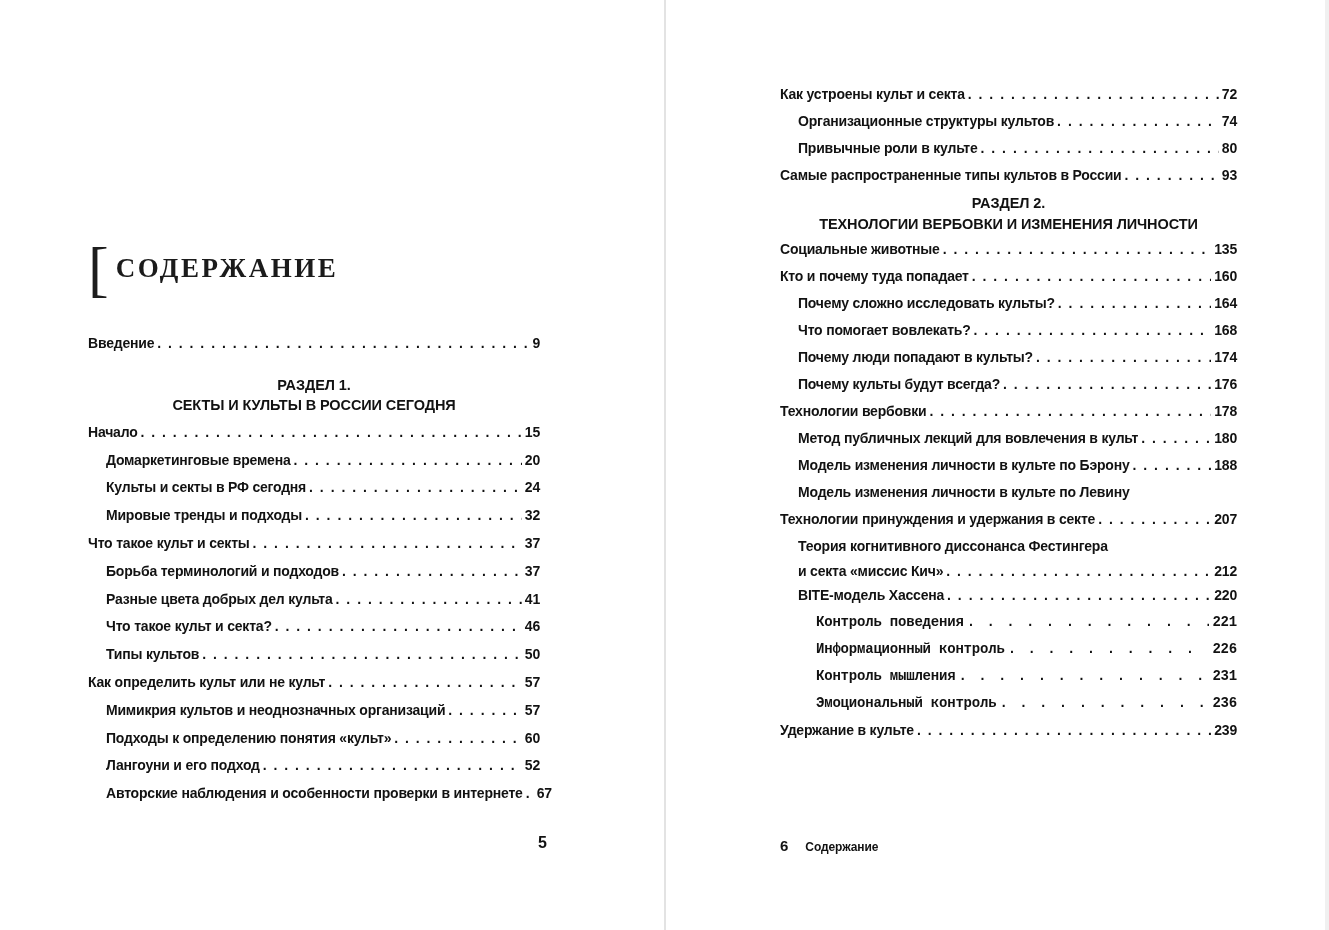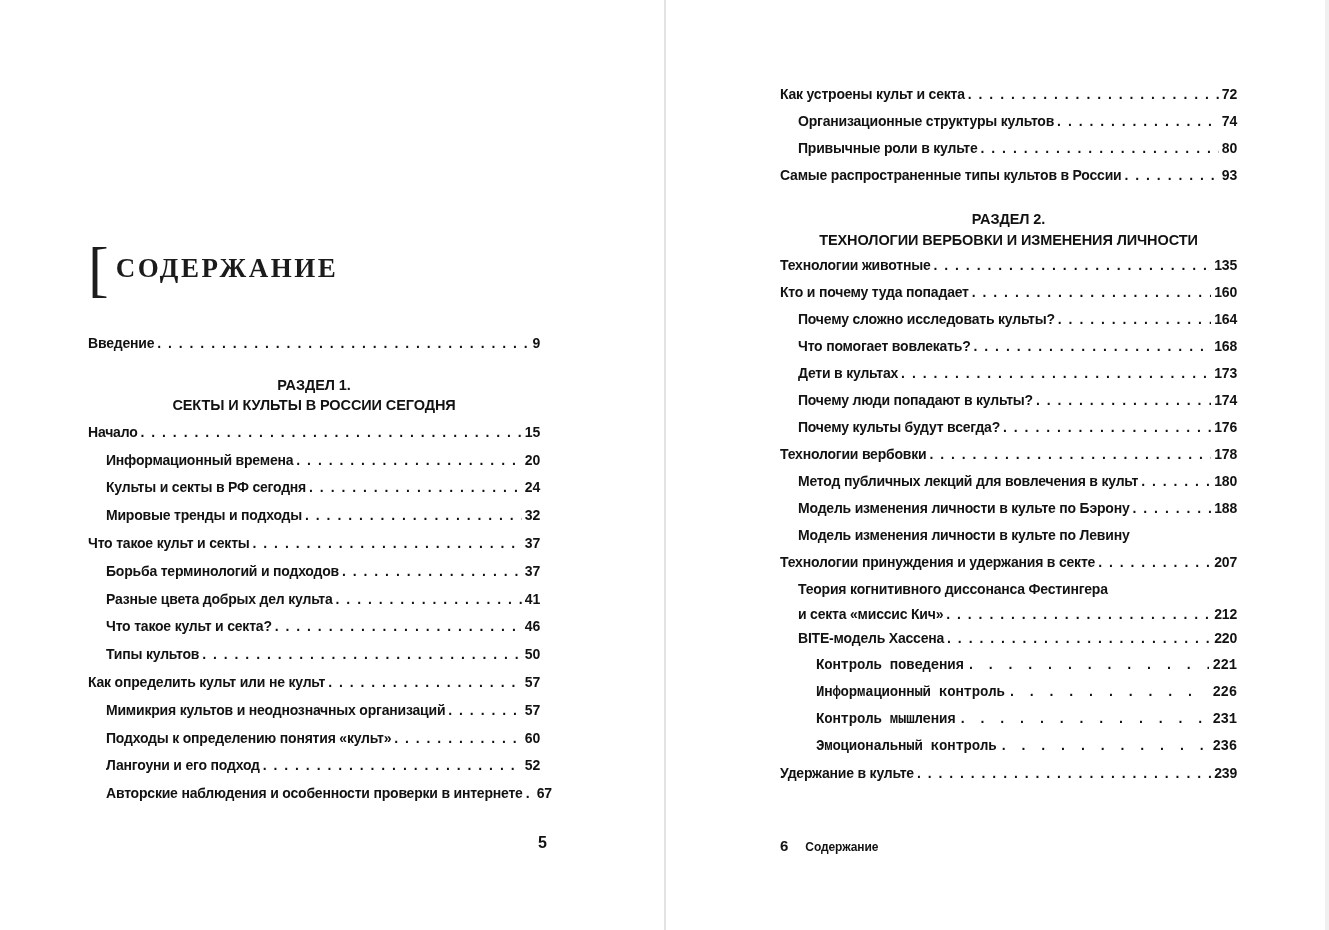--- a/index.html
+++ b/index.html
@@ -57,21 +57,21 @@
     content:". . . . . . . . . . . . . . . . . . . . . . . . . . . . . . . . . . . . . . . . . . . . . . . . . . . . . . . . . . . . . . . . . . . . . . . . . . . . . . . .";
     letter-spacing:1.5px; font-weight:bold;
   }
   .toc-page { flex:0 0 auto; }
 
   .section-heading {
     text-align:center; font-weight:bold; font-size:14.5px; line-height:20.5px;
     letter-spacing:-0.1px;
   }
   .left  .section-heading { margin:17px 0 3px; }
-  .right .section-heading { margin:20px 0 2px; }
+  .right .section-heading { margin:4px 0 2px; }
 
   .footer-left {
     position:absolute; left:95px; top:833px; width:452px;
     text-align:right; font-weight:bold; font-size:16px; line-height:20px;
   }
   .footer-right {
     position:absolute; left:780px; top:837px;
     display:flex; align-items:baseline; gap:17px;
   }
   .folio { font-weight:bold; font-size:15px; }
@@ -97,21 +97,21 @@
       <div class="section-heading">
         <div>РАЗДЕЛ 1.</div>
         <div>СЕКТЫ И КУЛЬТЫ В РОССИИ СЕГОДНЯ</div>
       </div>
       <div class="toc-row indent-0">
         <span class="toc-label">Начало</span>
         <span class="leader"></span>
         <span class="toc-page">15</span>
       </div>
       <div class="toc-row indent-1">
-        <span class="toc-label">Информационный времена</span>
+        <span class="toc-label">Домаркетинговые времена</span>
         <span class="leader"></span>
         <span class="toc-page">20</span>
       </div>
       <div class="toc-row indent-1">
         <span class="toc-label">Культы и секты в РФ сегодня</span>
         <span class="leader"></span>
         <span class="toc-page">24</span>
       </div>
       <div class="toc-row indent-1">
         <span class="toc-label">Мировые тренды и подходы</span>
@@ -192,43 +192,38 @@
       <div class="toc-row indent-0">
         <span class="toc-label">Самые распространенные типы культов в России</span>
         <span class="leader"></span>
         <span class="toc-page">93</span>
       </div>
       <div class="section-heading">
         <div>РАЗДЕЛ 2.</div>
         <div>ТЕХНОЛОГИИ ВЕРБОВКИ И ИЗМЕНЕНИЯ ЛИЧНОСТИ</div>
       </div>
       <div class="toc-row indent-0">
-        <span class="toc-label">Технологии животные</span>
+        <span class="toc-label">Социальные животные</span>
         <span class="leader"></span>
         <span class="toc-page">135</span>
       </div>
       <div class="toc-row indent-0">
         <span class="toc-label">Кто и почему туда попадает</span>
         <span class="leader"></span>
         <span class="toc-page">160</span>
       </div>
       <div class="toc-row indent-1">
         <span class="toc-label">Почему сложно исследовать культы?</span>
         <span class="leader"></span>
         <span class="toc-page">164</span>
       </div>
       <div class="toc-row indent-1">
         <span class="toc-label">Что помогает вовлекать?</span>
         <span class="leader"></span>
         <span class="toc-page">168</span>
-      </div>
-      <div class="toc-row indent-1">
-        <span class="toc-label">Дети в культах</span>
-        <span class="leader"></span>
-        <span class="toc-page">173</span>
       </div>
       <div class="toc-row indent-1">
         <span class="toc-label">Почему люди попадают в культы?</span>
         <span class="leader"></span>
         <span class="toc-page">174</span>
       </div>
       <div class="toc-row indent-1">
         <span class="toc-label">Почему культы будут всегда?</span>
         <span class="leader"></span>
         <span class="toc-page">176</span>

